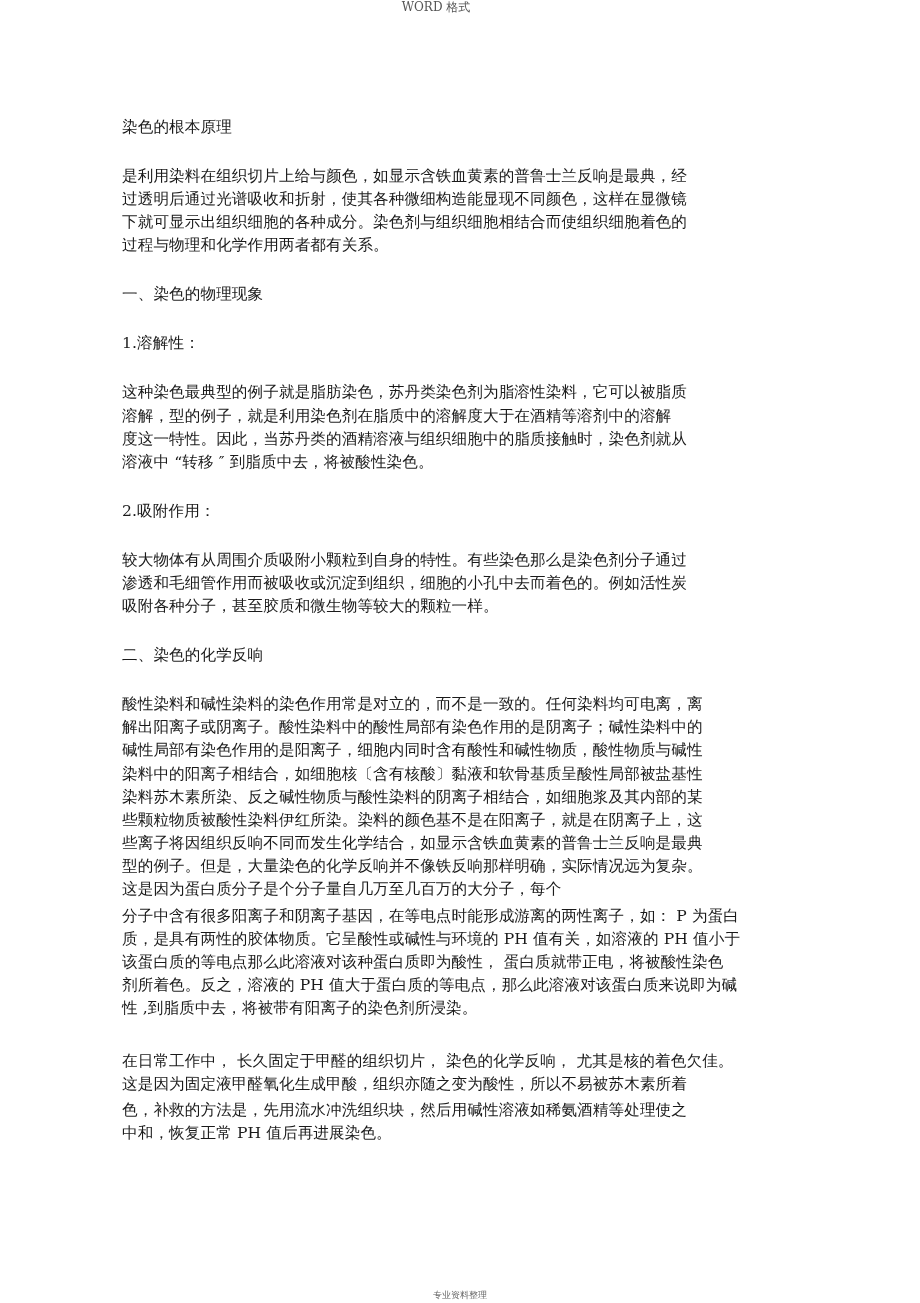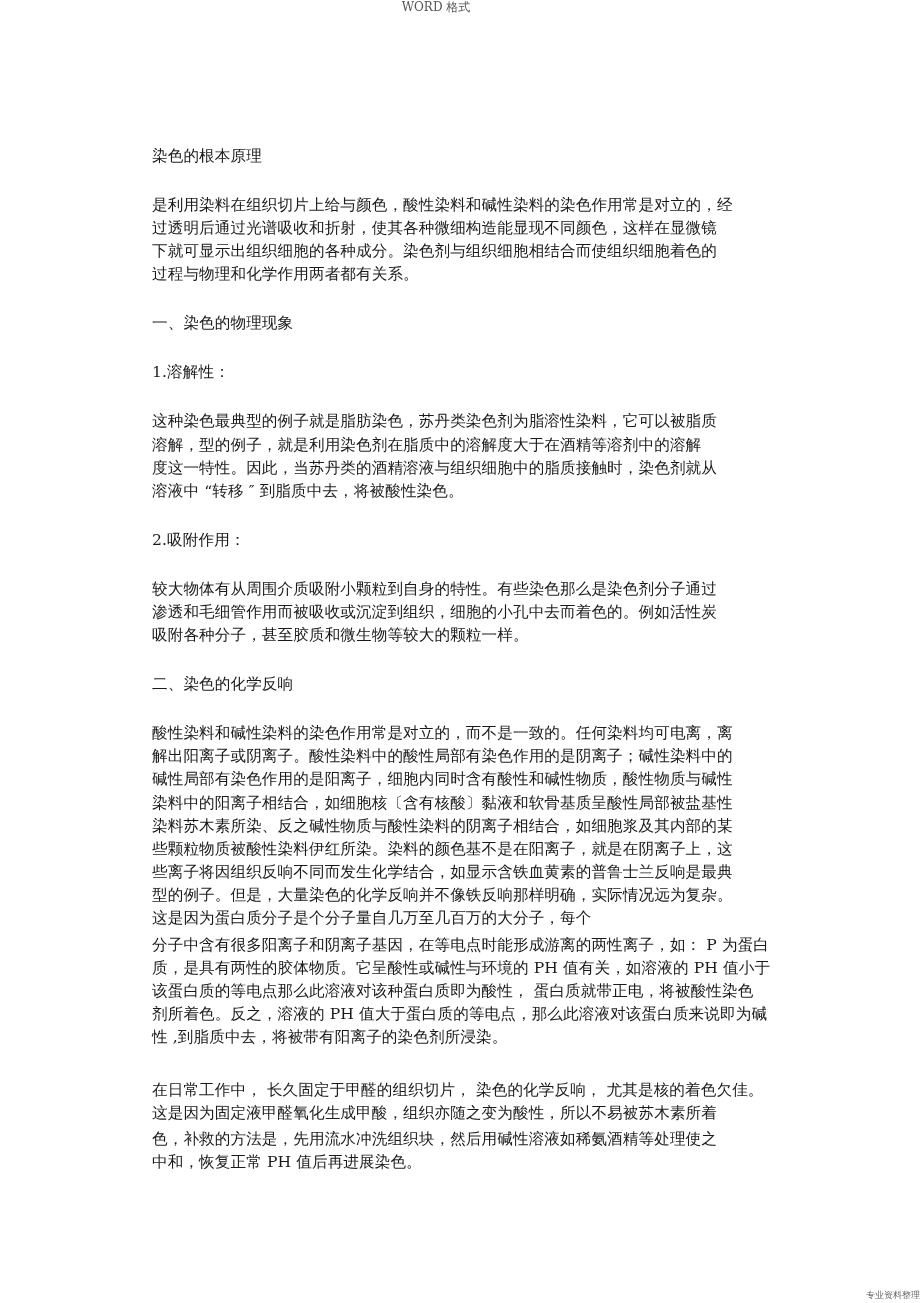--- a/index.html
+++ b/index.html
@@ -1,33 +1,33 @@
 <!DOCTYPE html>
 <html><head>
 <meta charset="utf-8">
 <style>
   html, body { margin: 0; padding: 0; background: #ffffff; }
   body { width: 920px; height: 1303px; position: relative; overflow: hidden;
          font-family: "DejaVu Serif", "Liberation Serif", serif; color: #1a1a1a; }
   .page-header { position: absolute; top: 0; left: 0; width: 872px; text-align: center;
                  font-size: 12px; color: #555; line-height: 12px; top: 1px; }
-  .page-footer { position: absolute; top: 1289px; left: 0; width: 920px; text-align: right;
+  .page-footer { position: absolute; top: 1289px; left: 0; width: 920px; text-align: center;
                  font-size: 9px; color: #666; line-height: 12px; }
-  .line { position: absolute; left: 152px; font-size: 15.6px; line-height: 20px;
-          white-space: nowrap; letter-spacing: 0.1px; margin-top: 29px; }
+  .line { position: absolute; left: 122px; font-size: 15.6px; line-height: 20px;
+          white-space: nowrap; letter-spacing: 0.1px; }
 </style>
 </head>
 <body>
 
 <div class="page-header">WORD 格式</div>
 
 <div>
   <div class="line" style="top:117px">染色的根本原理</div>
 
-  <div class="line" style="top:166px">是利用染料在组织切片上给与颜色，酸性染料和碱性染料的染色作用常是对立的，经</div>
+  <div class="line" style="top:166px">是利用染料在组织切片上给与颜色，如显示含铁血黄素的普鲁士兰反响是最典，经</div>
   <div class="line" style="top:189px">过透明后通过光谱吸收和折射，使其各种微细构造能显现不同颜色，这样在显微镜</div>
   <div class="line" style="top:212px">下就可显示出组织细胞的各种成分。染色剂与组织细胞相结合而使组织细胞着色的</div>
   <div class="line" style="top:235px">过程与物理和化学作用两者都有关系。</div>
 
   <div class="line" style="top:284px">一、染色的物理现象</div>
 
   <div class="line latin-mix" style="top:333px">1.溶解性：</div>
 
   <div class="line" style="top:382px">这种染色最典型的例子就是脂肪染色，苏丹类染色剂为脂溶性染料，它可以被脂质</div>
   <div class="line" style="top:406px">溶解，型的例子，就是利用染色剂在脂质中的溶解度大于在酒精等溶剂中的溶解</div>

